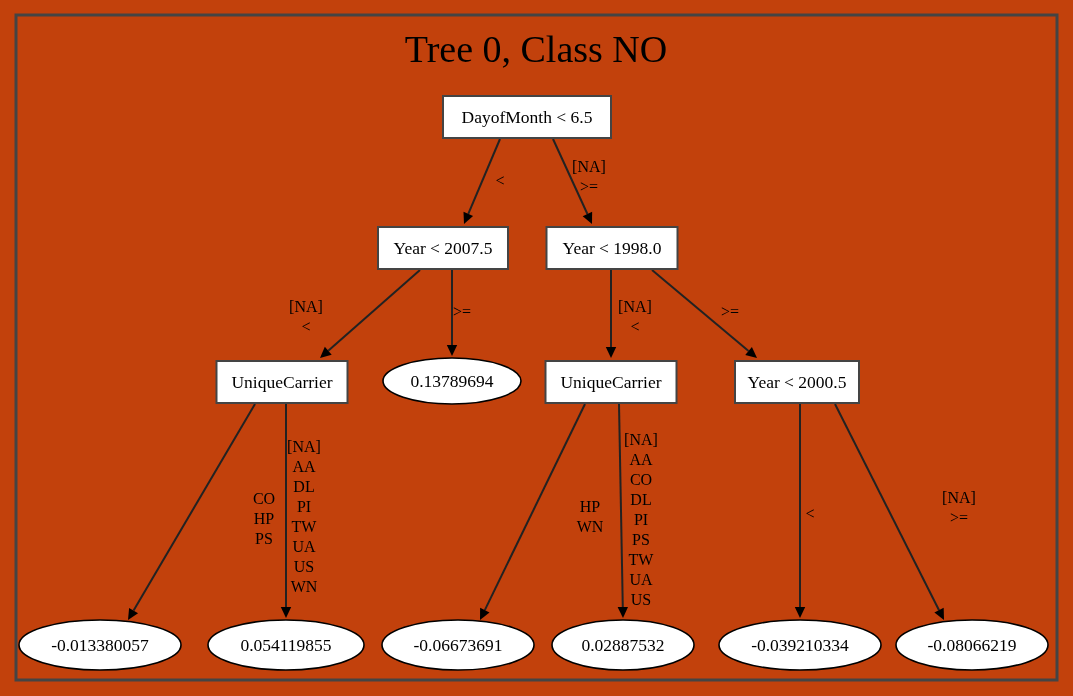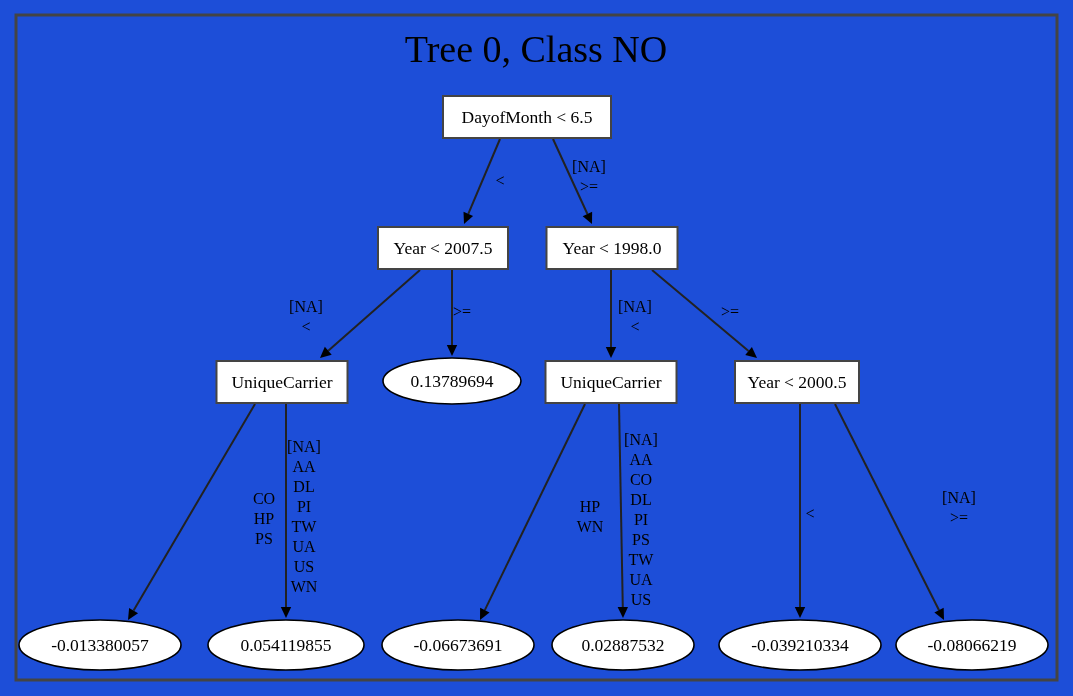--- a/index.html
+++ b/index.html
@@ -4,21 +4,21 @@
 <style>
   html, body {
     margin: 0;
     padding: 0;
     background: #ffffff;
   }
   #page {
     position: relative;
     width: 1073px;
     height: 696px;
-    background: #1d4ed8;
+    background: #c2410c;
     font-family: "Liberation Serif", "DejaVu Serif", serif;
     overflow: hidden;
   }
   svg.tree-canvas {
     display: block;
     width: 1073px;
     height: 696px;
   }
   .frame-rect {
     fill: none;

